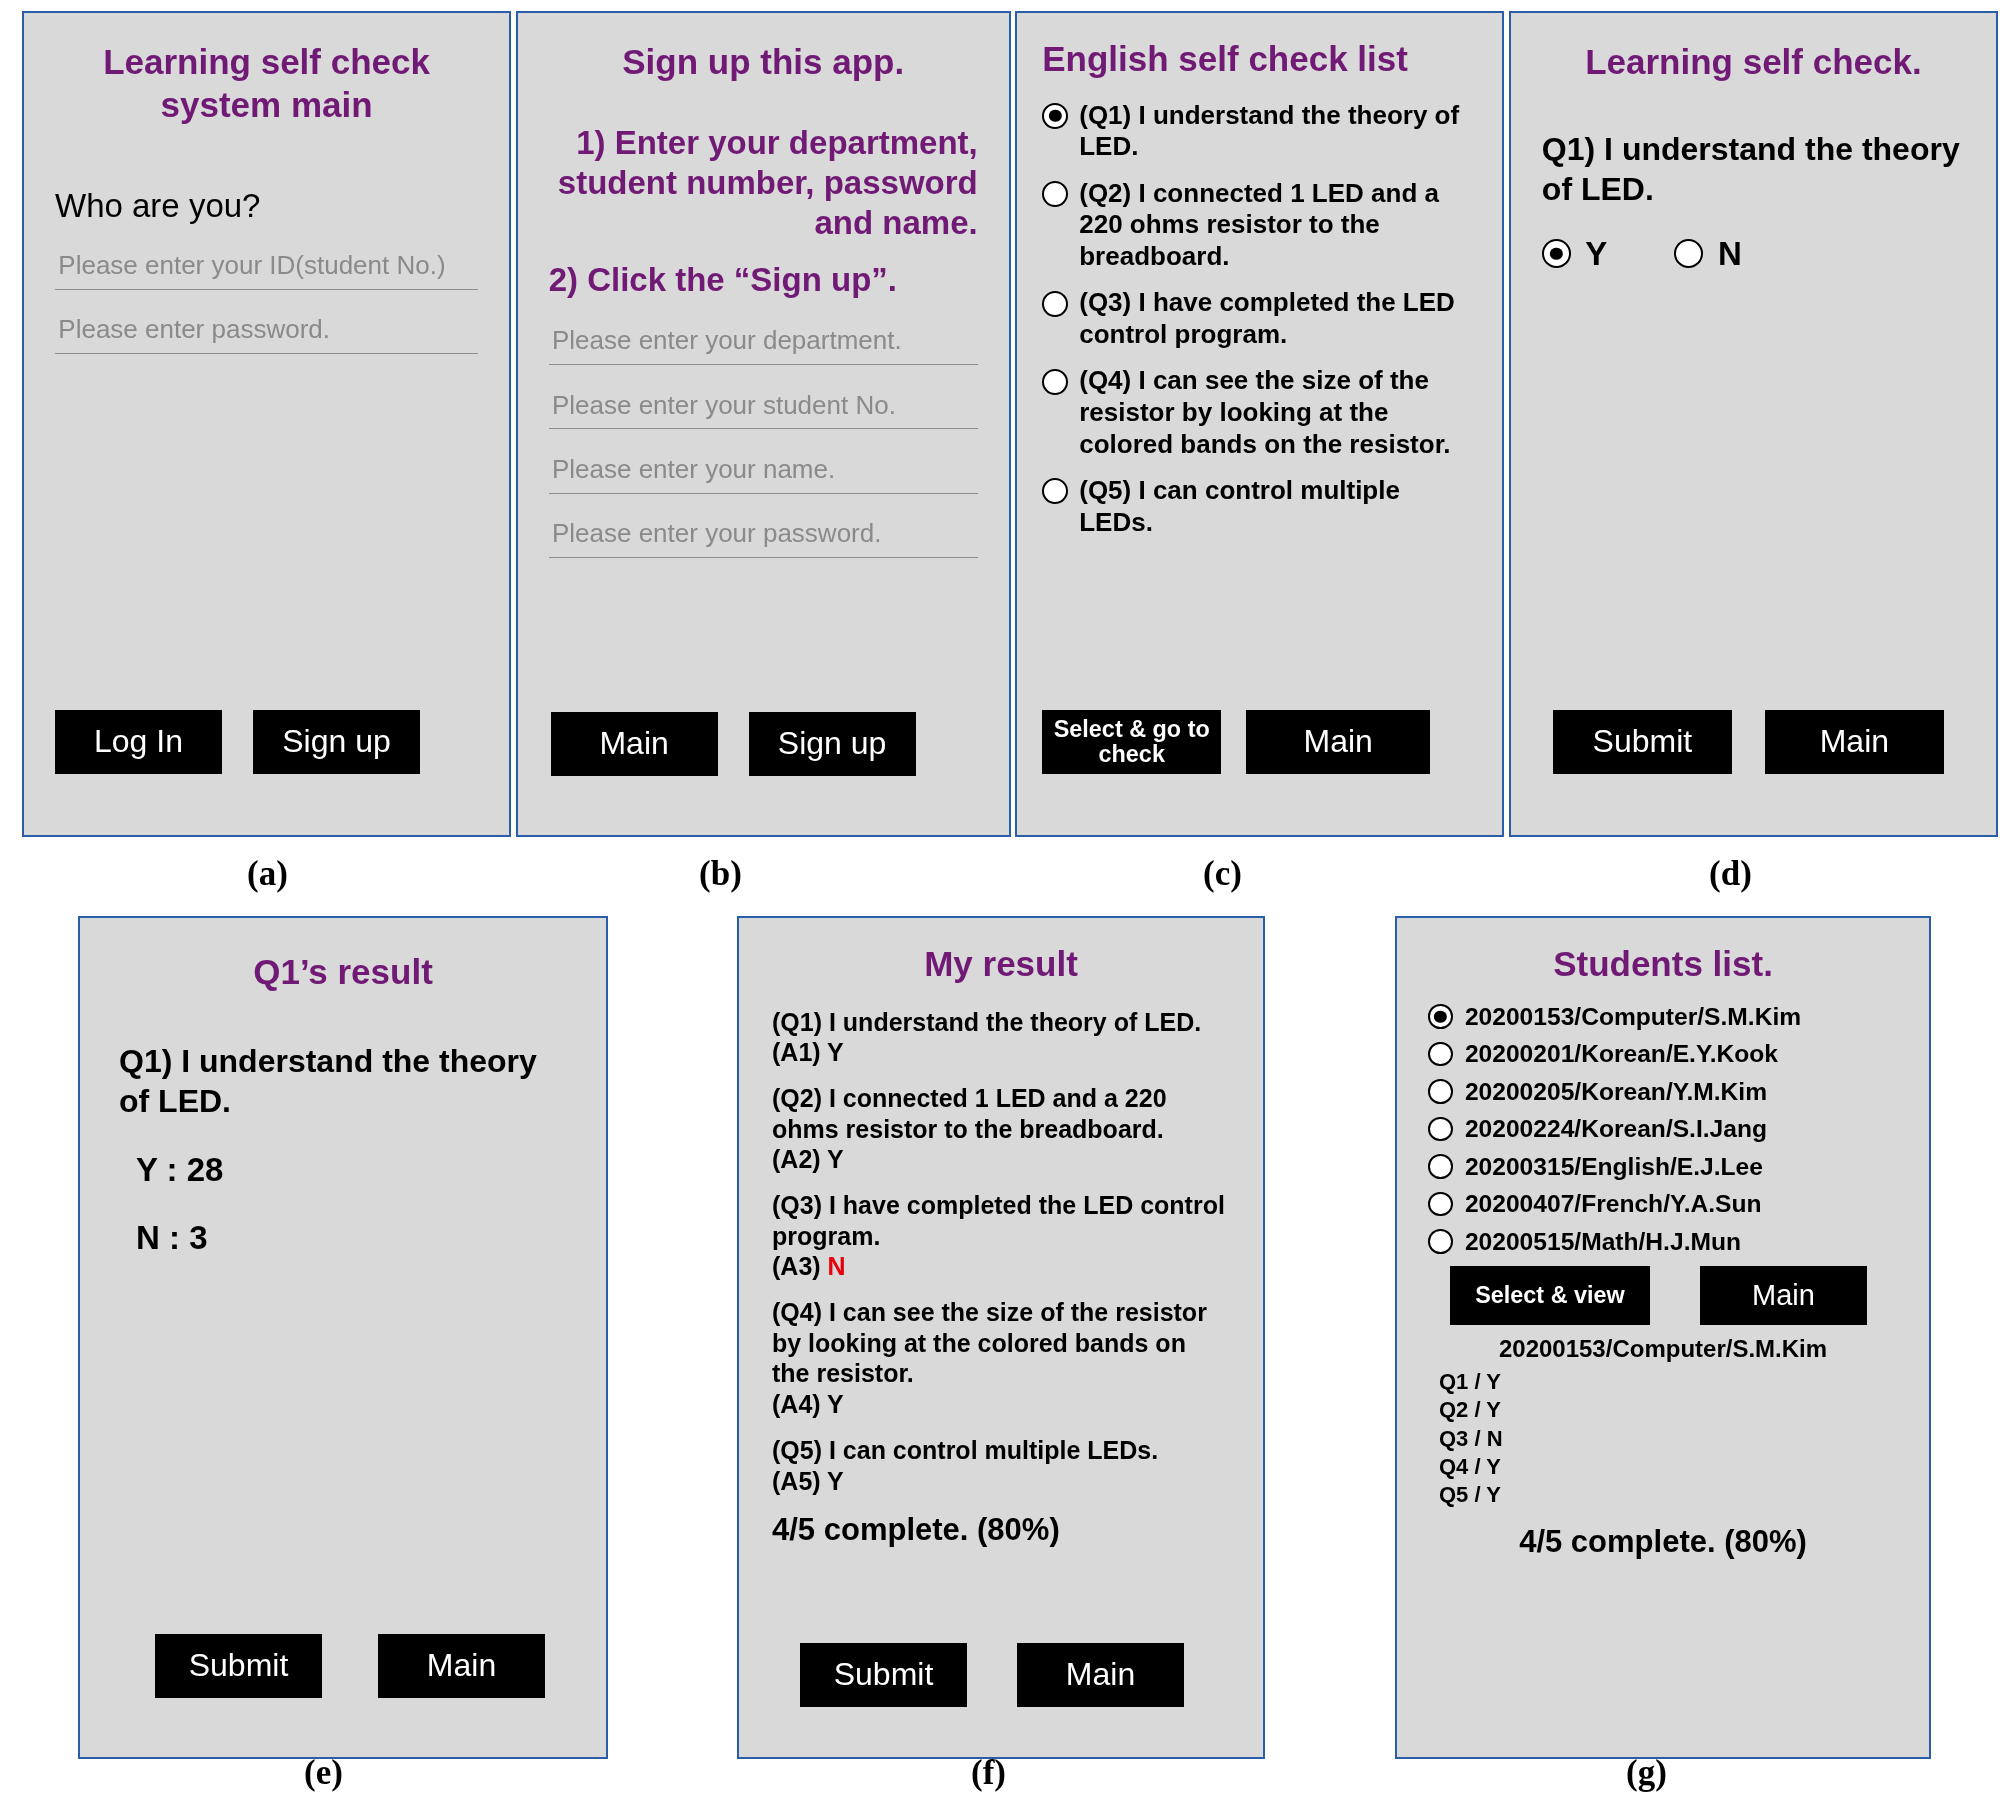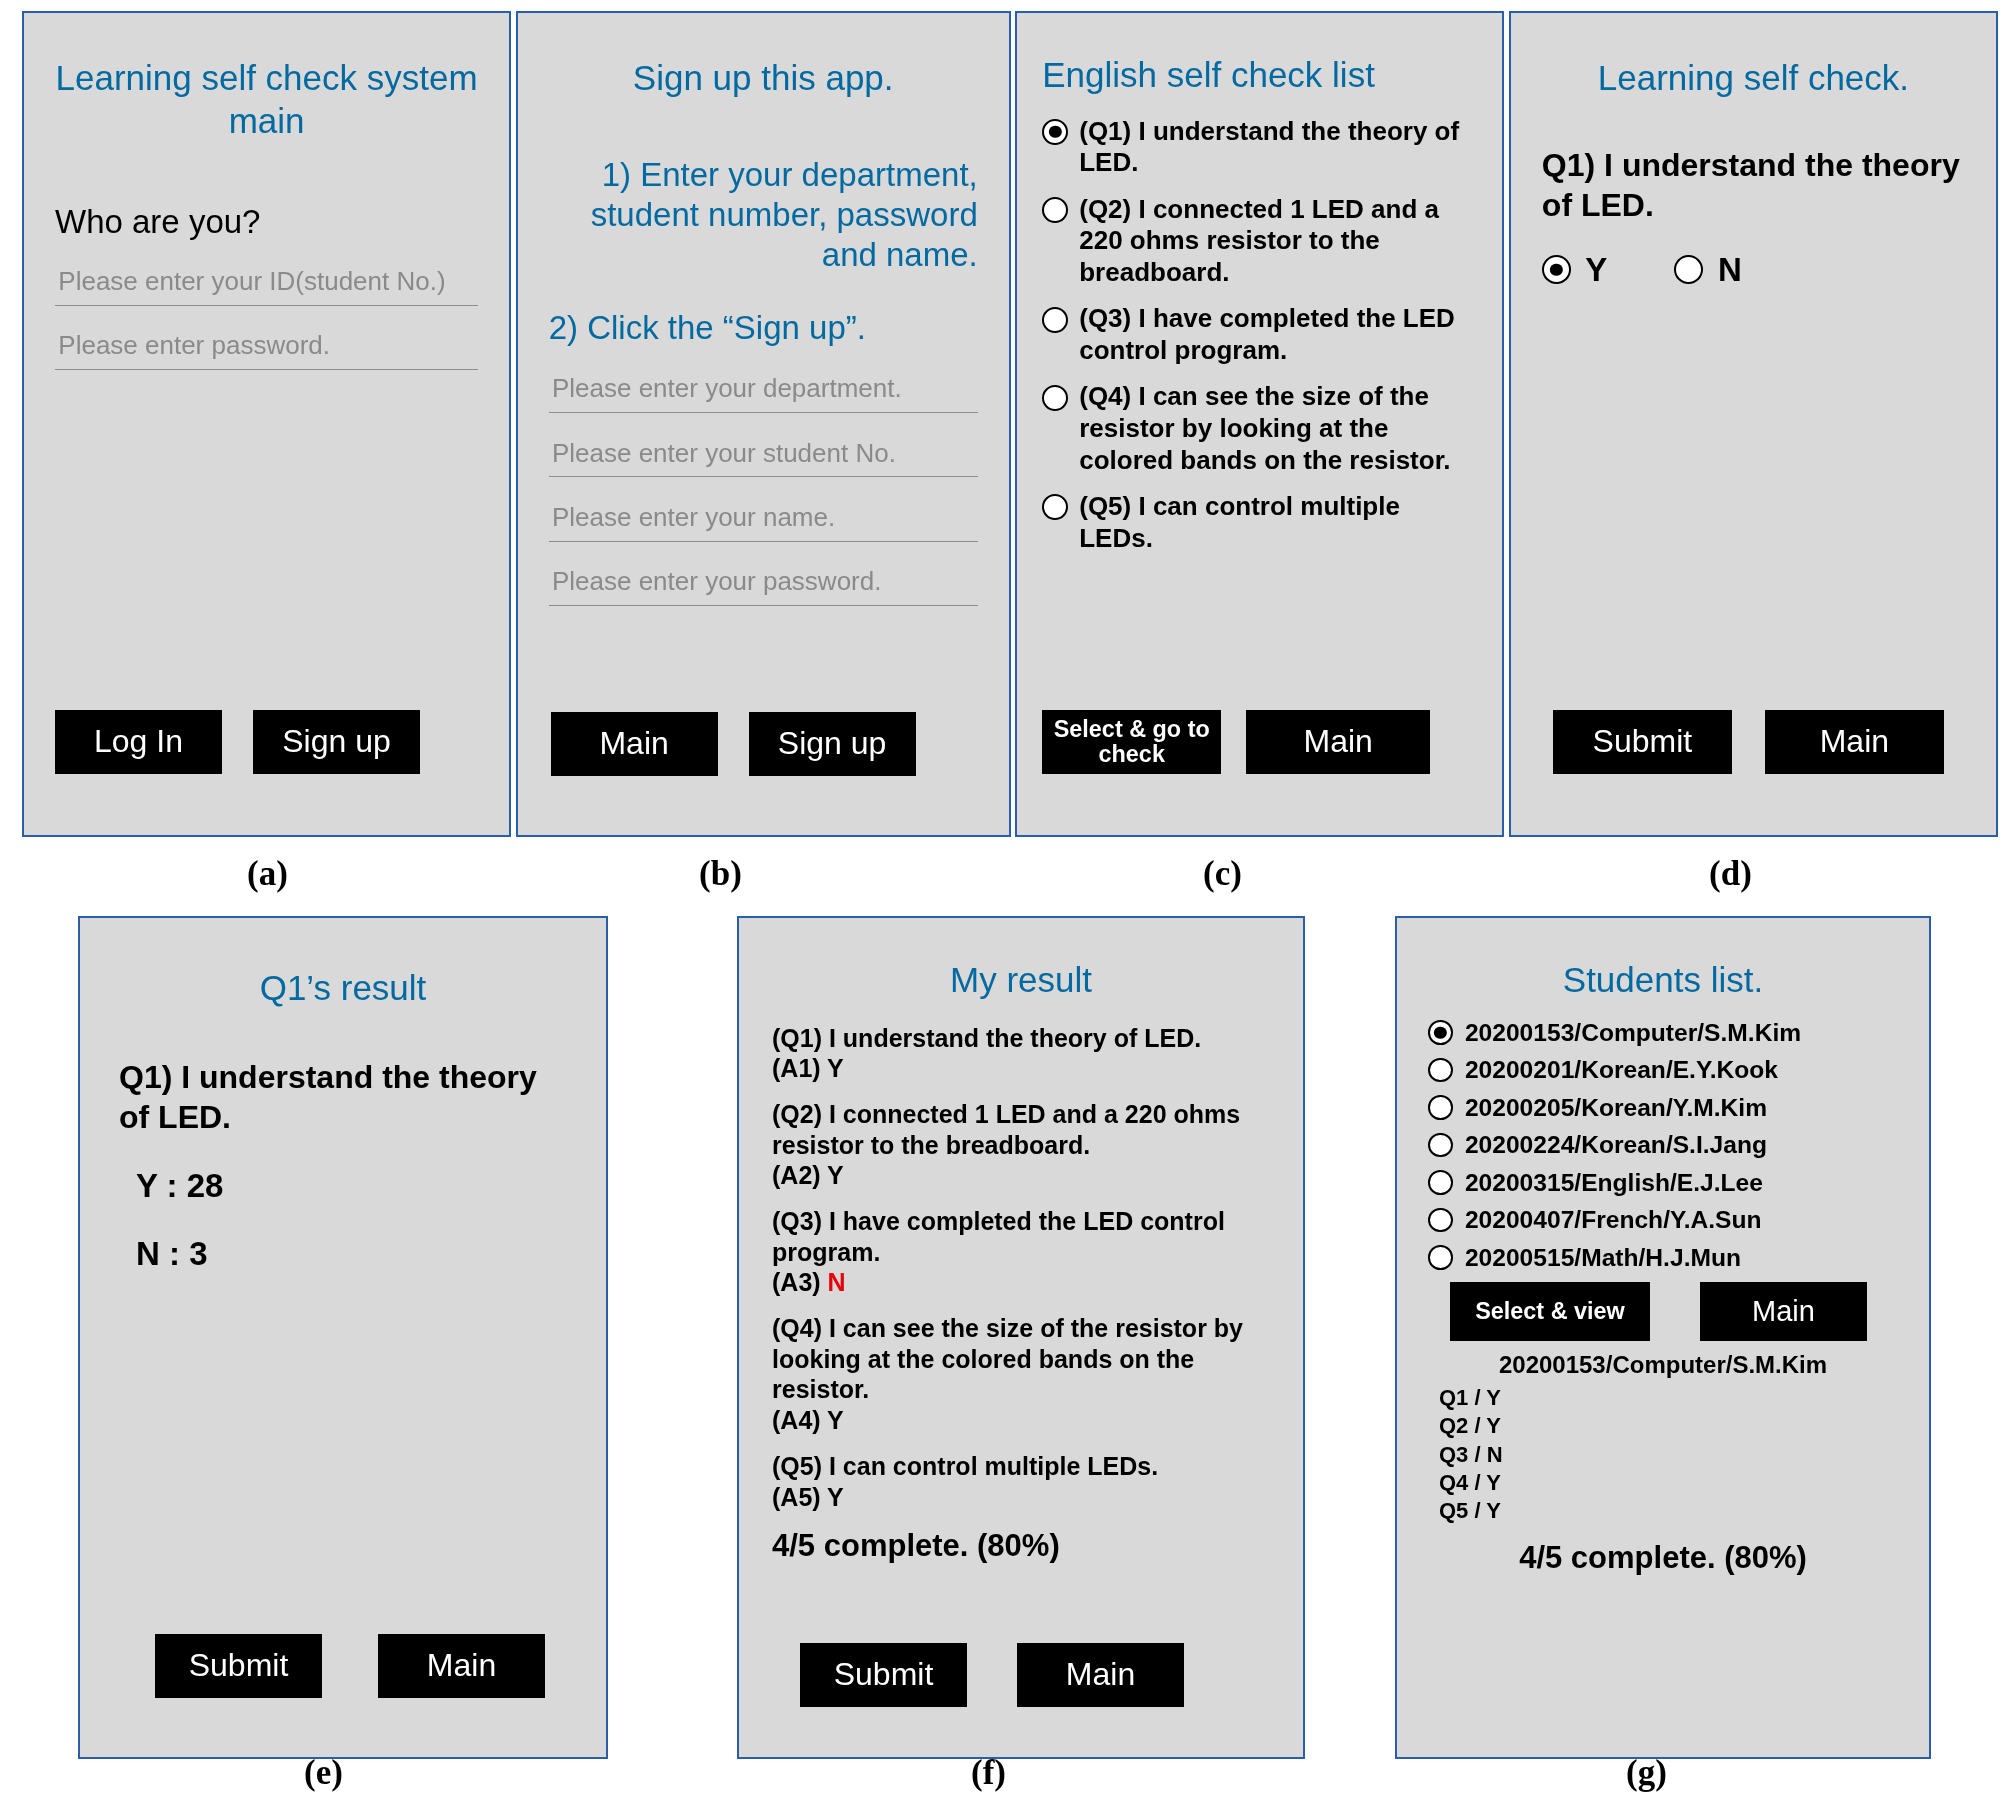--- a/index.html
+++ b/index.html
@@ -45,24 +45,24 @@
   
   .pad {
     position: absolute;
     left: 0; top: 0; right: 0; bottom: 0;
     padding: 28px 31px;
     box-sizing: border-box;
   }
 
   .title {
     font-size: 35px;
-    font-weight: normal;
+    font-weight: bold;
     line-height: 1.22;
-    margin: 16px 0 0 0;
-    color: #0369a1;
+    margin: 0 0 0 0;
+    color: #701a75;
   }
   .title.center { text-align: center; }
 
   .subq {
     font-size: 32px;
     font-weight: bold;
     line-height: 1.25;
     color: #000;
   }
 
@@ -331,21 +331,21 @@
       <div class="subq">Q1) I understand the theory of LED.</div>
       <div class="result-line" style="margin-left:17px; font-size:33px;">Y : 28</div>
       <div class="result-line" style="margin-left:17px; font-size:33px;">N : 3</div>
     </div>
     <div class="btn-row" style="left:75px; bottom:59px; gap:56px;">
       <div class="btn" style="width:167px;height:64px;">Submit</div>
       <div class="btn" style="width:167px;height:64px;">Main</div>
     </div>
   </div>
 
-  <div class="panel" style="position:absolute; left:715px; top:0; width:568px; height:843px;">
+  <div class="panel" style="position:absolute; left:715px; top:0; width:528px; height:843px;">
     <div class="pad" style="padding:25px 33px;">
       <div class="title center" style="font-size:35px;">My result</div>
       <div style="height:21px;"></div>
       <div id="f-items">
           <div class="qa-block">
             <div>(Q1) I understand the theory of LED.</div>
             <div><span>(A1) </span><span>Y</span></div>
           </div>
           <div class="qa-block">
             <div>(Q2) I connected 1 LED and a 220 ohms resistor to the breadboard.</div>

